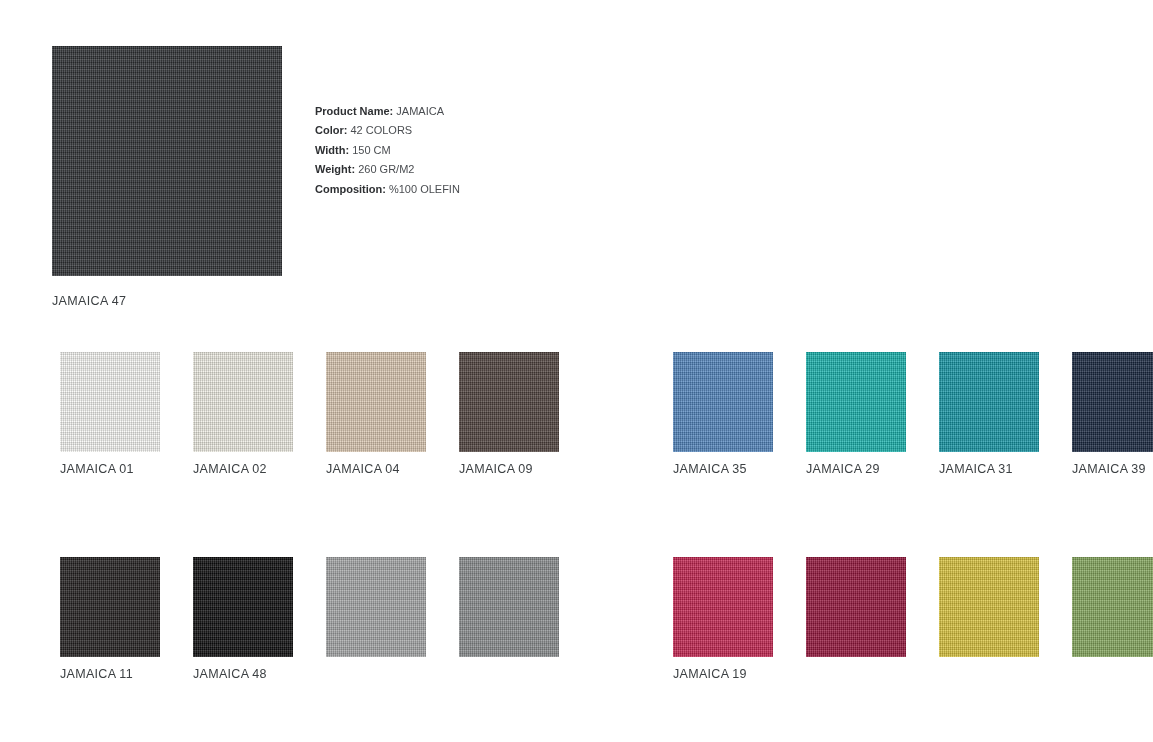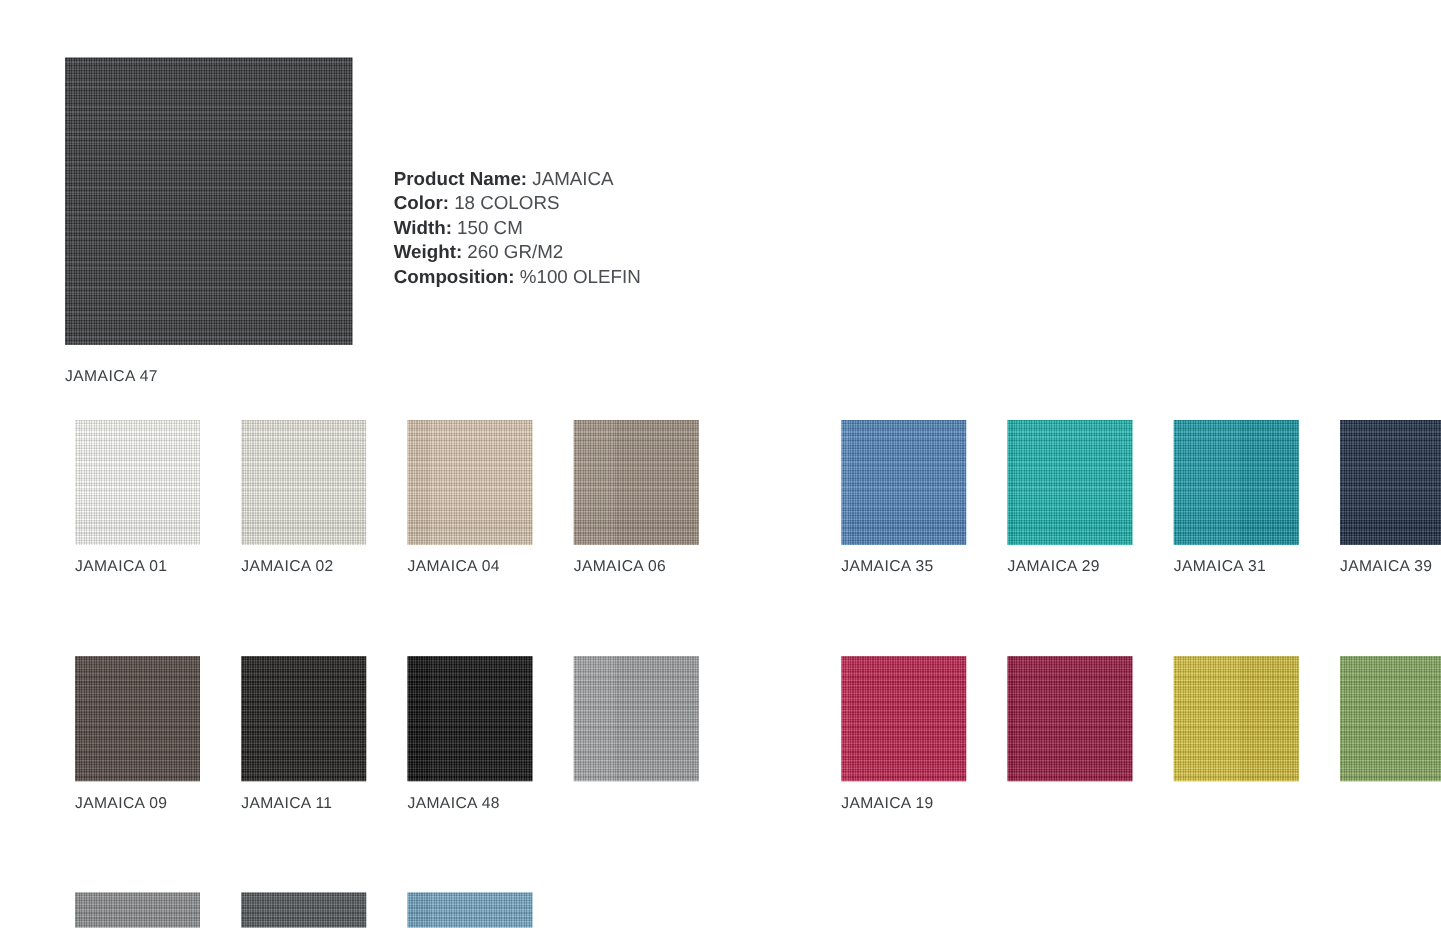--- a/index.html
+++ b/index.html
@@ -35,24 +35,23 @@
     letter-spacing: 0.35px;
     color: #3c4043;
     white-space: nowrap;
   }
 
   
   #product-info {
     position: absolute;
     left: 315px;
     top: 102px;
-    font-size: 15px;
+    font-size: 11px;
     line-height: 19.4px;
     color: #3c4043;
-    margin-top: 32px;
   }
   #product-info .spec-row {
     white-space: nowrap;
   }
   #product-info .spec-label {
     font-weight: bold;
     color: #2e3033;
   }
   #product-info .spec-value {
     color: #4a4d51;
@@ -65,20 +64,21 @@
     display: grid;
     grid-template-columns: repeat(4, 100px);
     grid-column-gap: 33px;
     grid-row-gap: 33px;
   }
   #swatch-grid-left  { left: 20px;  }
   #swatch-grid-right { left: 633px; }
 
   .swatch-cell {
     width: 84px;
+    margin-top: 32px;
   }
   .swatch-cell .swatch-tile {
     width: 100px;
     height: 100px;
   }
   .swatch-cell .swatch-caption {
     margin-top: 10px;
     font-size: 12.5px;
     letter-spacing: 0.3px;
     color: #3c4043;
@@ -116,21 +116,21 @@
   <figcaption class="swatch-caption">JAMAICA 47</figcaption>
 </figure>
 
 <section id="product-info">
   <div class="spec-row">
     <span class="spec-label">Product Name:</span>
     <span class="spec-value">JAMAICA</span>
   </div>
   <div class="spec-row">
     <span class="spec-label">Color:</span>
-    <span class="spec-value">18 COLORS</span>
+    <span class="spec-value">42 COLORS</span>
   </div>
   <div class="spec-row">
     <span class="spec-label">Width:</span>
     <span class="spec-value">150 CM</span>
   </div>
   <div class="spec-row">
     <span class="spec-label">Weight:</span>
     <span class="spec-value">260 GR/M2</span>
   </div>
   <div class="spec-row">
@@ -146,24 +146,20 @@
     </figure>
     <figure class="swatch-cell">
       <div class="swatch-tile" style="background-color: rgb(242, 240, 231);"></div>
       <figcaption class="swatch-caption">JAMAICA 02</figcaption>
     </figure>
     <figure class="swatch-cell">
       <div class="swatch-tile" style="background-color: rgb(221, 201, 178);"></div>
       <figcaption class="swatch-caption">JAMAICA 04</figcaption>
     </figure>
     <figure class="swatch-cell">
-      <div class="swatch-tile" style="background-color: rgb(163, 147, 132);"></div>
-      <figcaption class="swatch-caption">JAMAICA 06</figcaption>
-    </figure>
-    <figure class="swatch-cell">
       <div class="swatch-tile" style="background-color: rgb(80, 67, 62);"></div>
       <figcaption class="swatch-caption">JAMAICA 09</figcaption>
     </figure>
     <figure class="swatch-cell">
       <div class="swatch-tile" style="background-color: rgb(34, 31, 31);"></div>
       <figcaption class="swatch-caption">JAMAICA 11</figcaption>
     </figure>
     <figure class="swatch-cell">
       <div class="swatch-tile" style="background-color: rgb(11, 11, 12);"></div>
       <figcaption class="swatch-caption">JAMAICA 48</figcaption>

